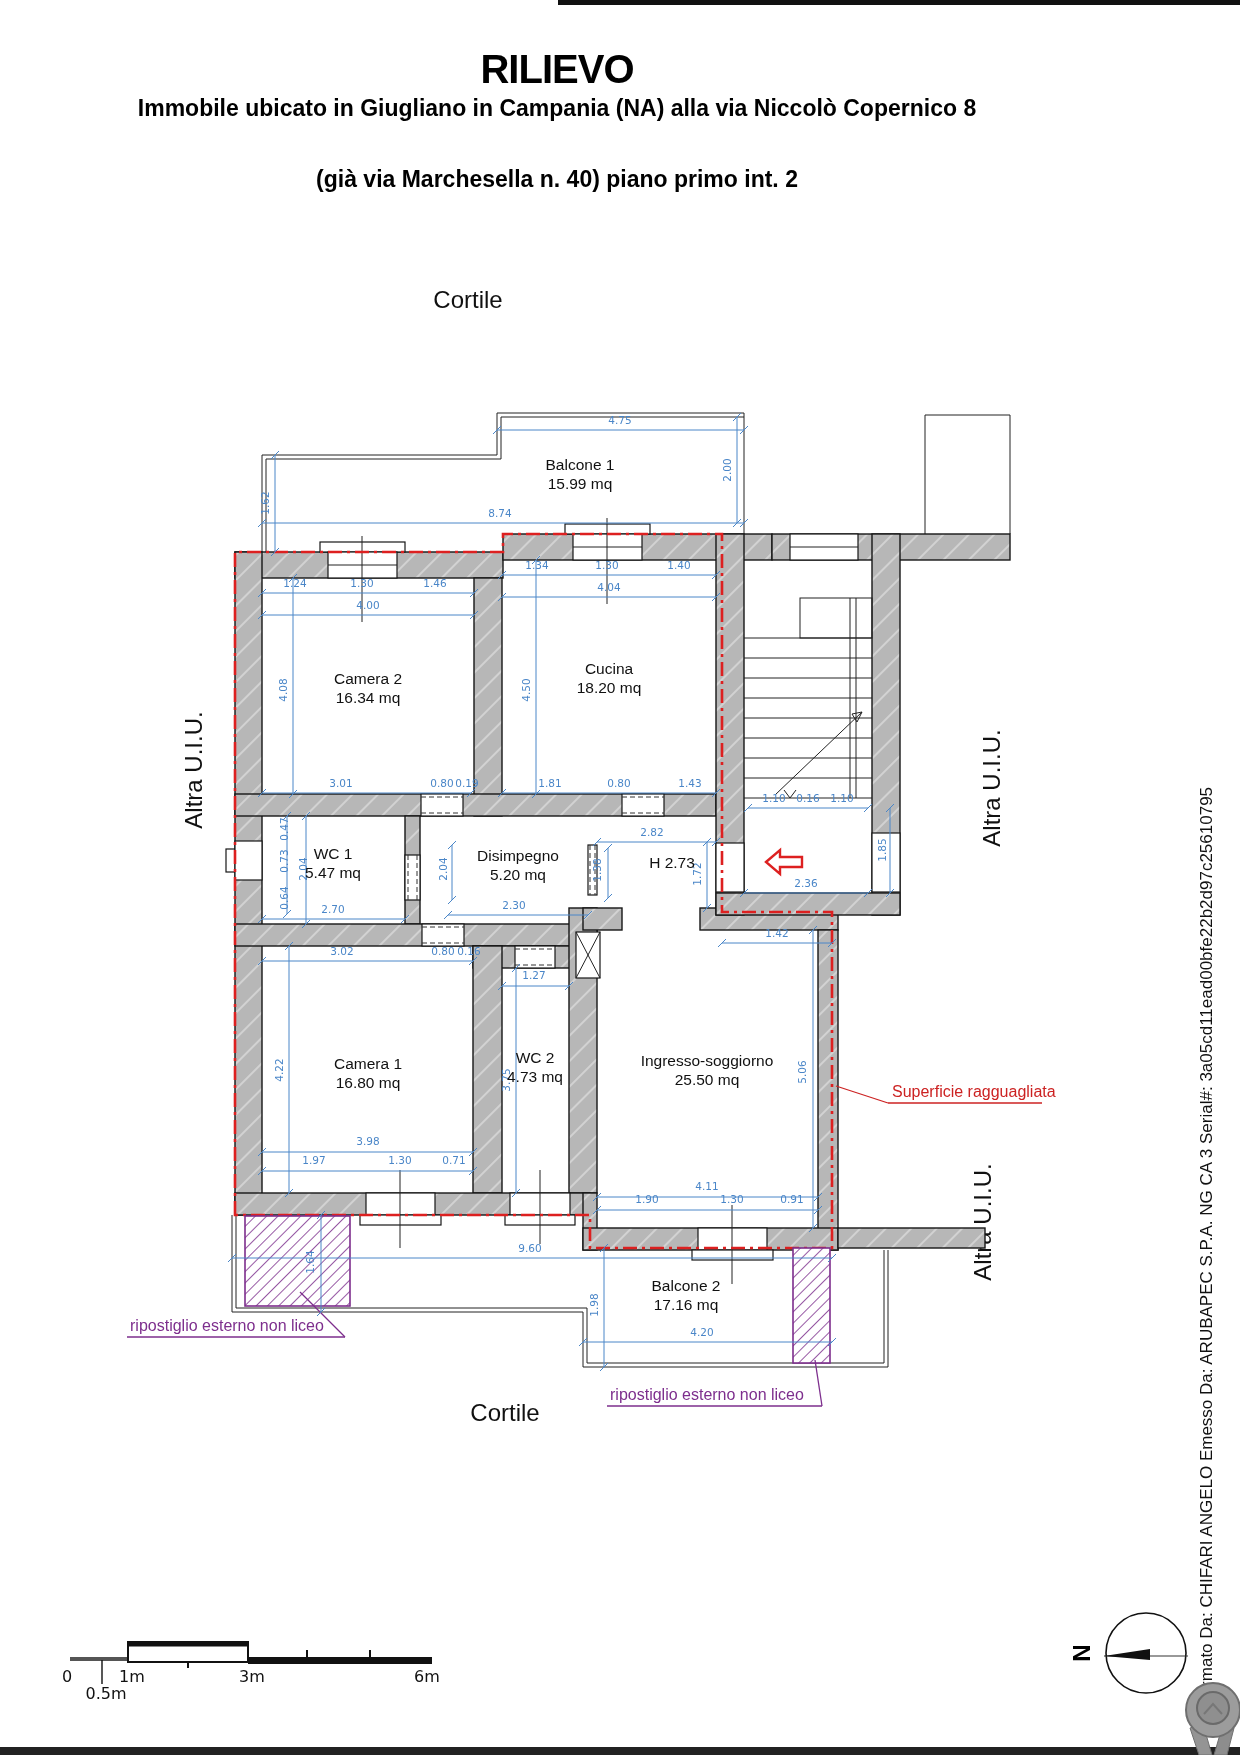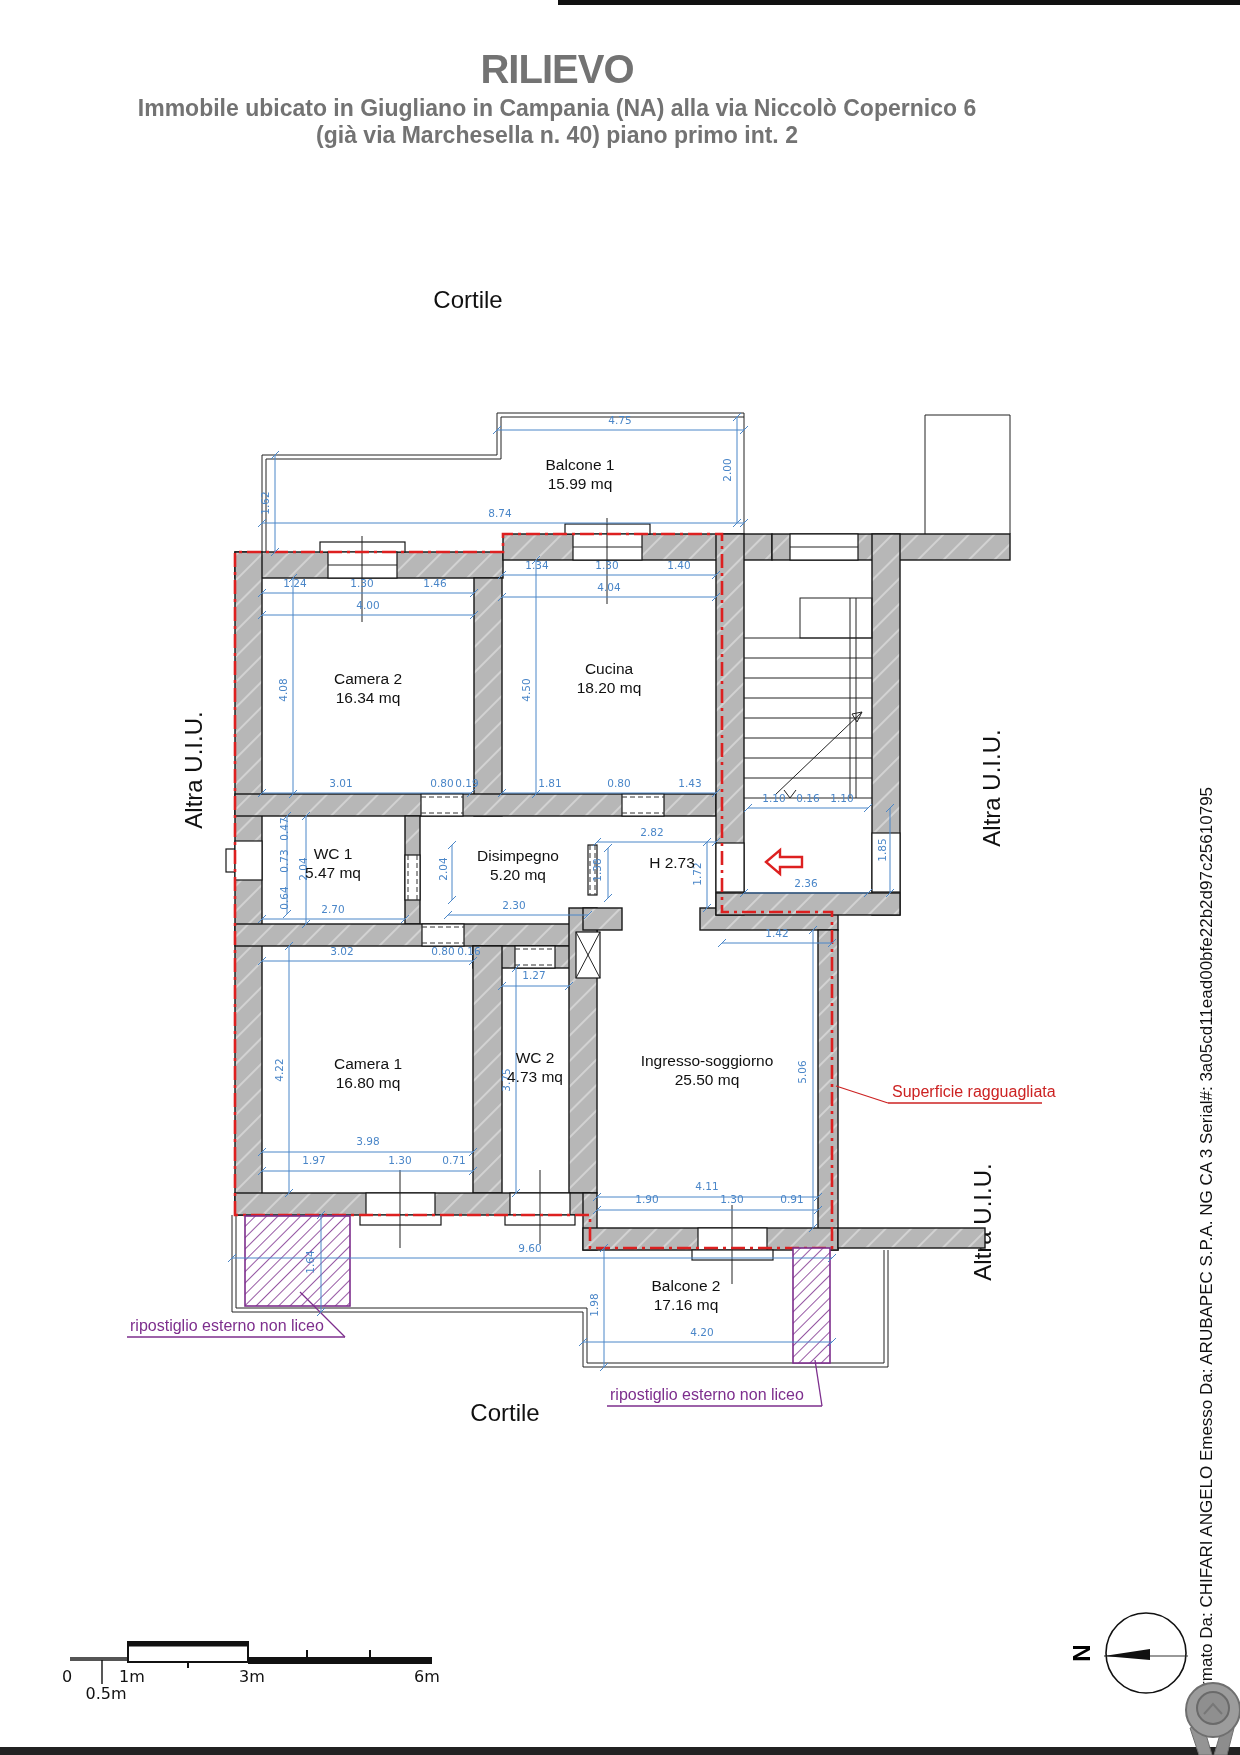--- a/index.html
+++ b/index.html
@@ -1,41 +1,41 @@
 <!DOCTYPE html>
 <html><head>
 <meta charset="utf-8">
 <style>
   html,body{margin:0;padding:0;background:#e8e8e8;}
   #page{position:relative;width:1240px;height:1755px;background:#ffffff;overflow:hidden;
         font-family:"Liberation Sans",sans-serif;}
-  .header{position:absolute;top:48px;left:0;width:1114px;text-align:center;color:#737373;}
+  .header{position:absolute;top:48px;left:0;width:1114px;text-align:center;color:#000000;}
   .title-line{font-size:40px;font-weight:bold;line-height:1.08;letter-spacing:-1px;}
-  .subtitle-line{font-size:23px;font-weight:bold;line-height:1.18;}
+  .subtitle-line{font-size:23px;font-weight:bold;line-height:1.18;margin-top:44px;}
   svg text{user-select:none;}
   .dim{font:10.5px "DejaVu Sans",sans-serif;fill:#4a86c8;text-anchor:middle;}
   .room{font:15.5px "Liberation Sans",sans-serif;fill:#111;text-anchor:middle;}
   .ctx{font:24px "Liberation Sans",sans-serif;fill:#111;text-anchor:middle;}
   .ann-red{font:16px "Liberation Sans",sans-serif;fill:#cc2222;}
   .ann-purple{font:16px "Liberation Sans",sans-serif;fill:#7d2e8d;}
   .scalelbl{font:16px "DejaVu Sans",sans-serif;fill:#111;text-anchor:middle;}
   .dimline{stroke:#4a86c8;stroke-width:1;}
   .thin{stroke:#222;stroke-width:1;fill:none;}
   .wall{fill:url(#wallpat);stroke:#161616;stroke-width:1.4;}
   .open{fill:#ffffff;stroke:#161616;stroke-width:1.2;}
   .sig{font:17px "Liberation Sans",sans-serif;fill:#111;text-anchor:middle;}
 </style>
 </head>
 <body>
 
 <div id="page">
 
   <div class="header">
     <div class="title-line">RILIEVO</div>
-    <div class="subtitle-line" style="margin-top:4px">Immobile ubicato in Giugliano in Campania (NA) alla via Niccolò Copernico 6</div>
+    <div class="subtitle-line" style="margin-top:4px">Immobile ubicato in Giugliano in Campania (NA) alla via Niccolò Copernico 8</div>
     <div class="subtitle-line">(già via Marchesella n. 40) piano primo int. 2</div>
   </div>
 
   <svg id="plan" width="1240" height="1755" viewBox="0 0 1240 1755" xmlns="http://www.w3.org/2000/svg">
     <defs>
       <pattern id="wallpat" width="18" height="18" patternTransform="rotate(45)" patternUnits="userSpaceOnUse">
         <rect width="18" height="18" fill="#b7b7b7"></rect>
         <line x1="0" y1="0" x2="0" y2="18" stroke="#d2d2d2" stroke-width="4"></line>
       </pattern>
       <pattern id="purphat" width="8" height="8" patternTransform="rotate(45)" patternUnits="userSpaceOnUse">

